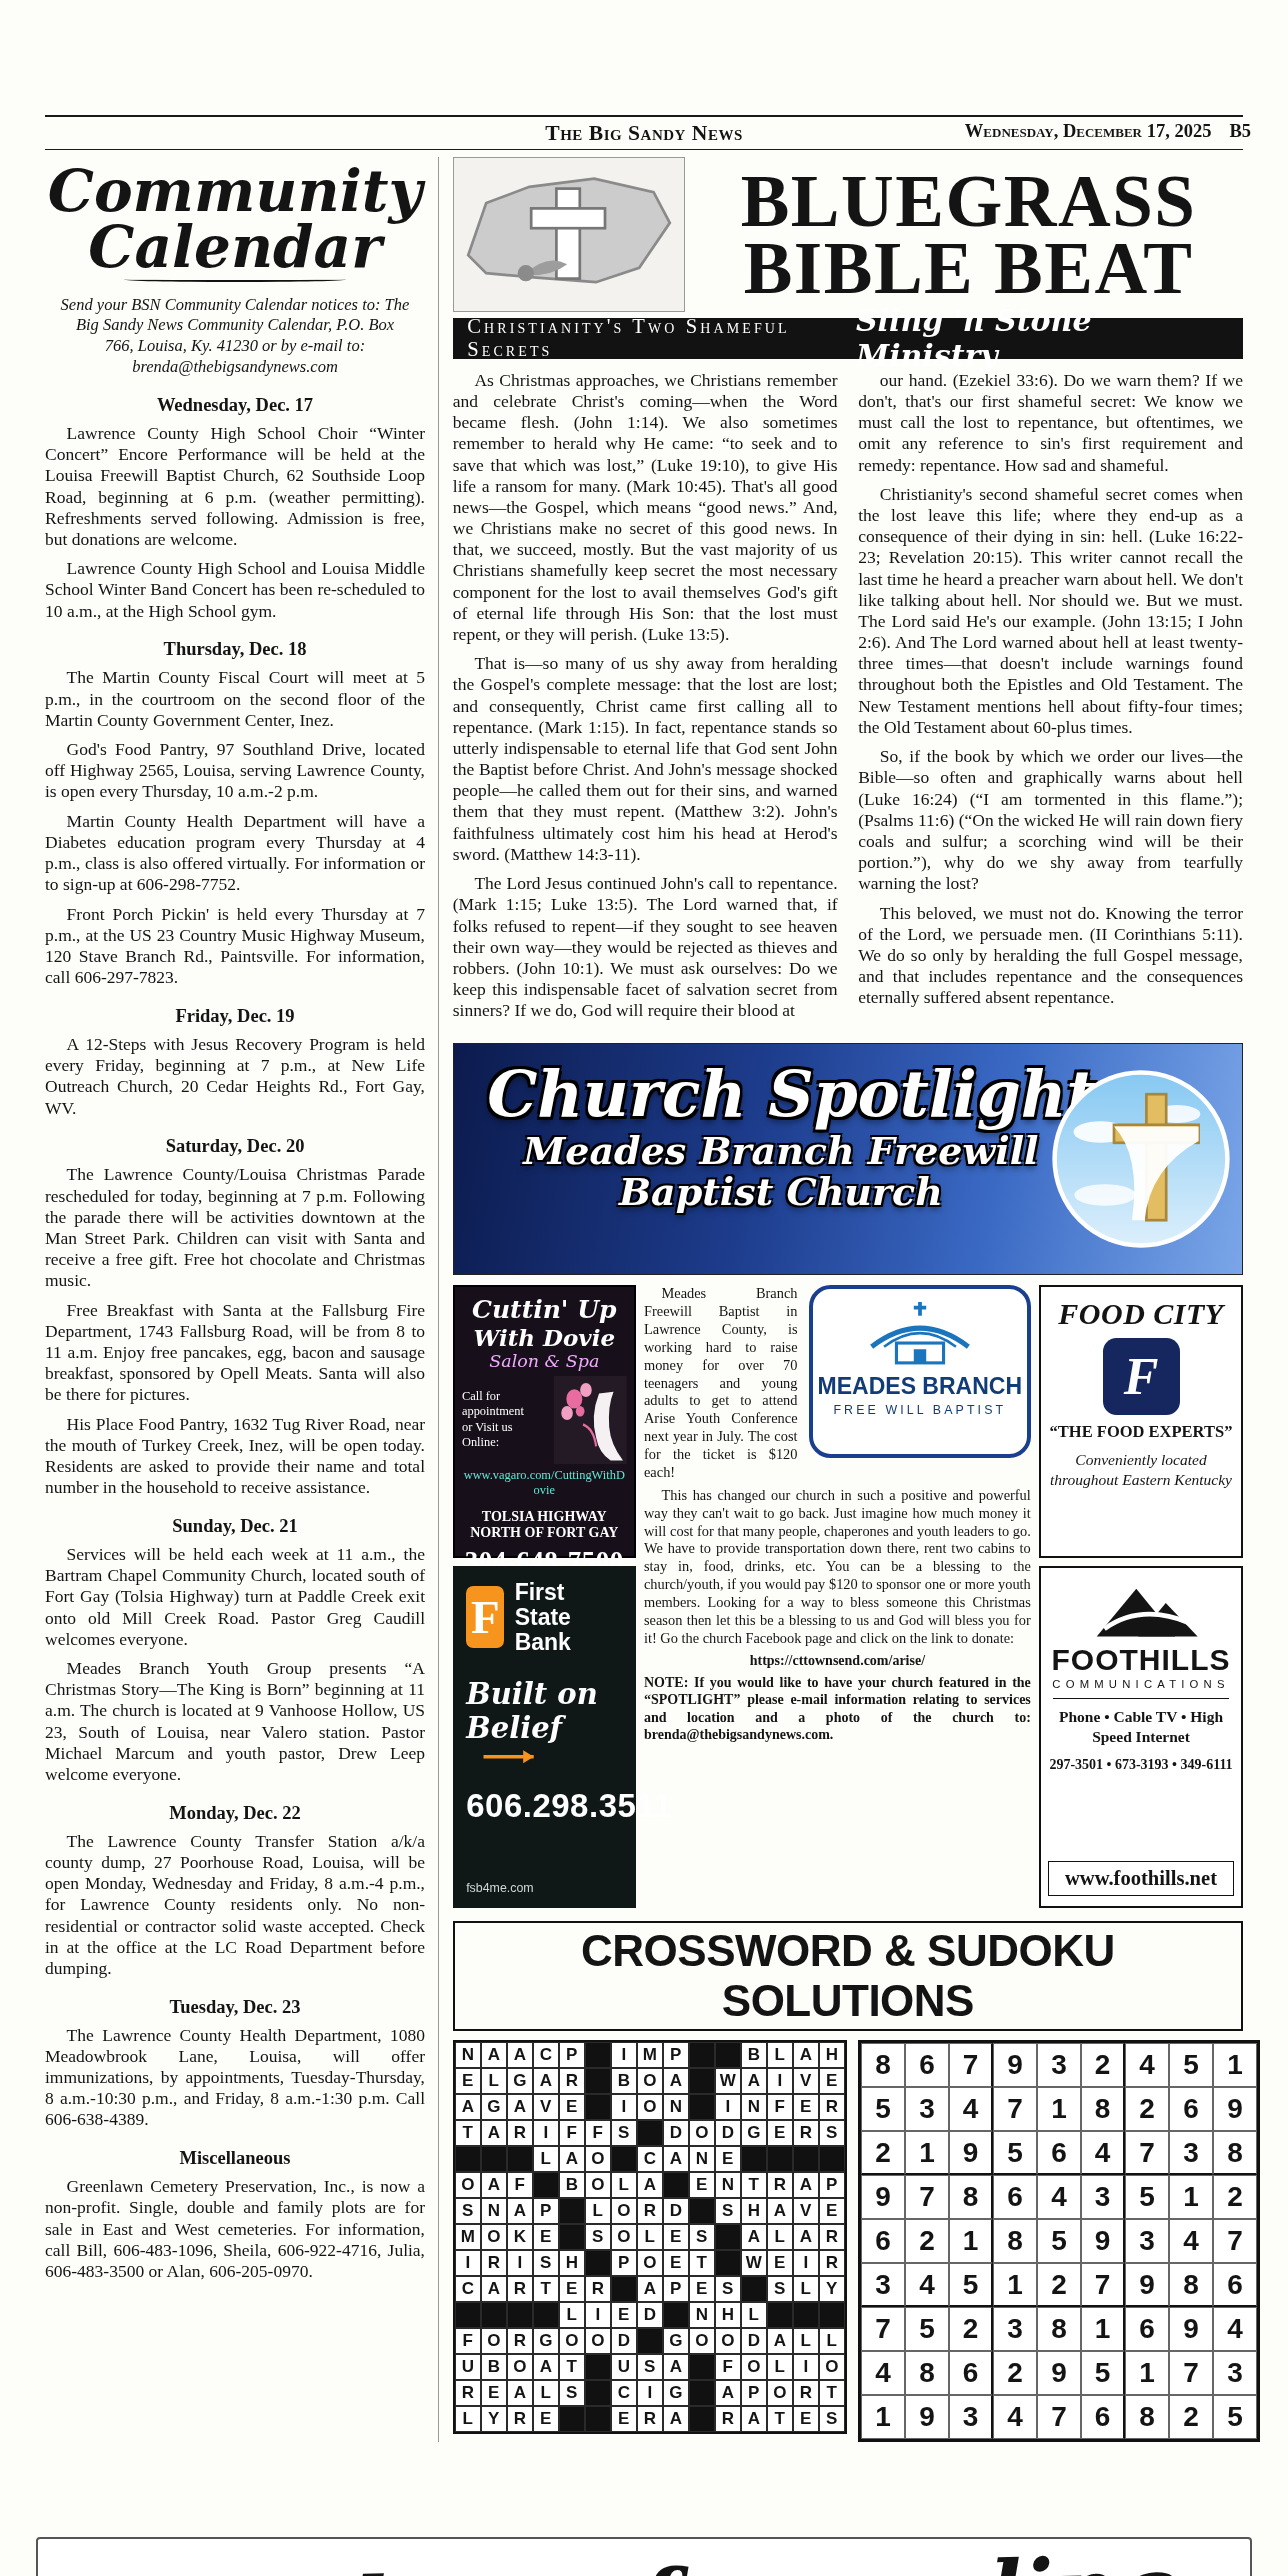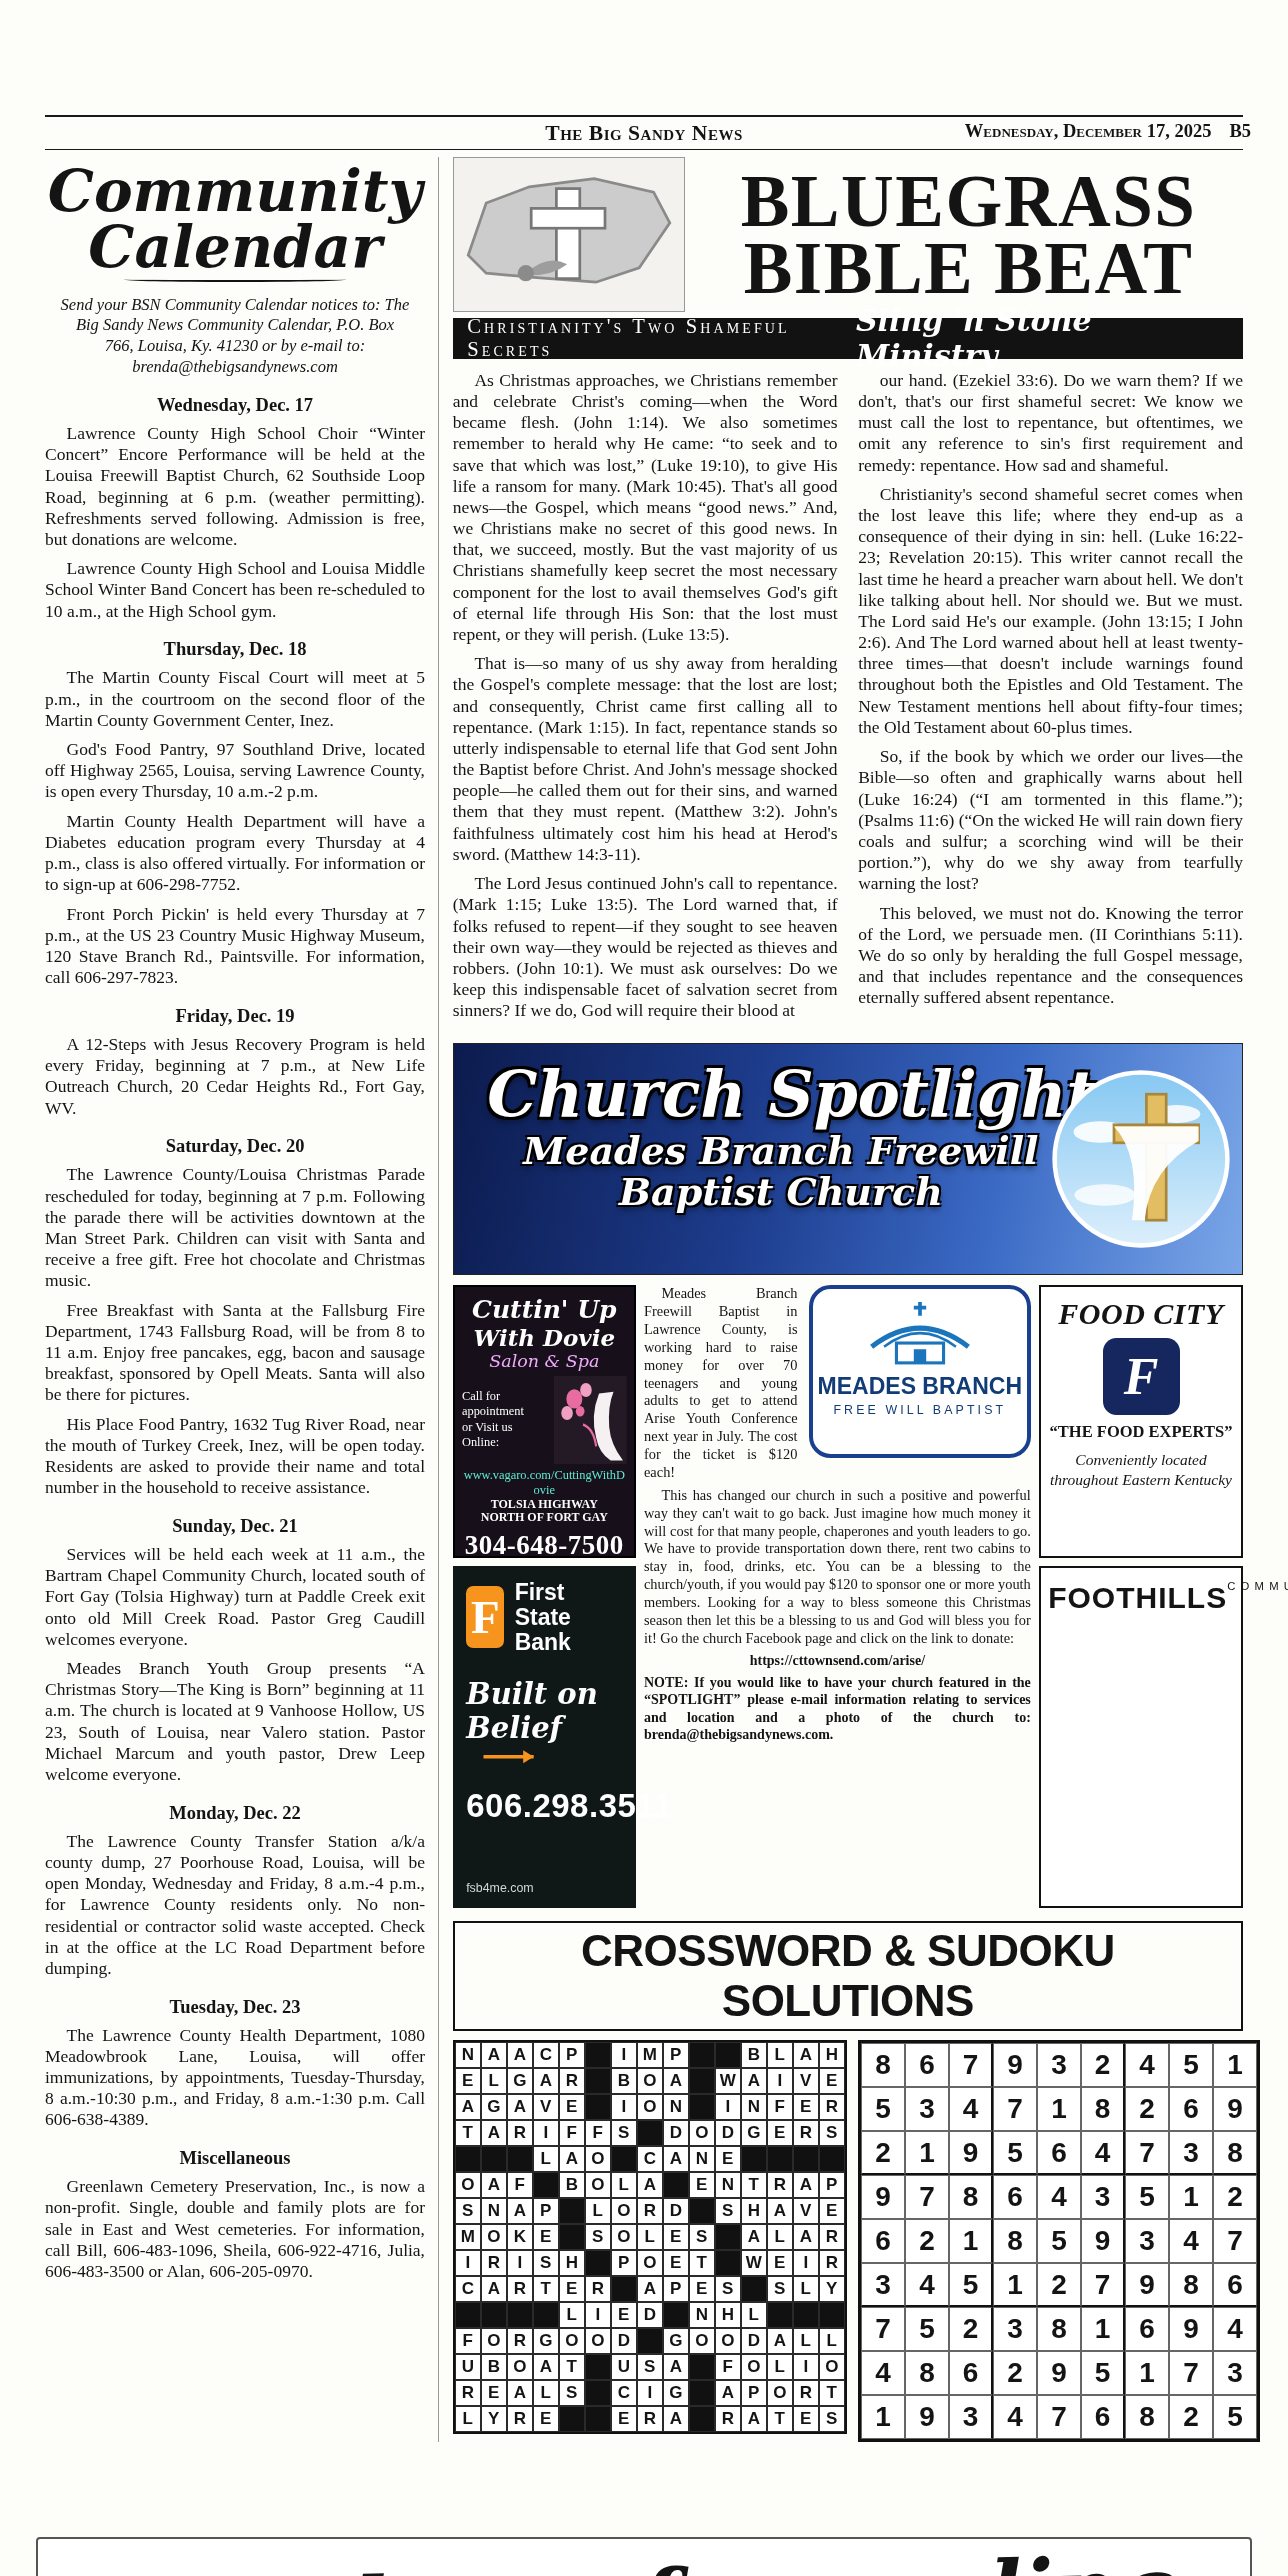--- a/index.html
+++ b/index.html
@@ -62,42 +62,42 @@
   .ads-mid { flex:1; min-width:0; }
   
   .salon-ad { height:273px; background:#17101a; border:2.1px solid #000; color:#fff; padding:8.2px 7.2px; text-align:center; }
   .salon-t1 { font-family:"DejaVu Serif", serif; font-style:italic; font-weight:bold; font-size:25px; }
   .salon-t2 { font-family:"DejaVu Serif", serif; font-style:italic; font-weight:bold; font-size:23px; }
   .salon-t3 { font-family:"DejaVu Serif", serif; font-style:italic; font-size:17.5px; color:#f0abfc; margin-bottom:4.1px; }
   .salon-mid { display:flex; gap:20px; align-items:center; text-align:left; }
   .salon-call { font-size:12.4px; line-height:1.25; width:72px; }
   .salon-img { flex:1; height:88px; }
   .salon-url { font-size:12.4px; font-weight:normal; margin-top:4.1px; word-break:break-all; color:#5eead4; }
-  .salon-loc { font-size:12px; font-weight:bold; margin-top:0; line-height:1.15; }
+  .salon-loc { font-size:14px; font-weight:bold; margin-top:11px; line-height:1.15; }
   .salon-phone { font-size:27px; font-weight:bold; margin-top:5.2px; letter-spacing:0.5px; }
   
   .fsb-ad { height:342px; background:#101817; color:#fff; padding:13.4px; display:flex; flex-direction:column; }
   .fsb-top { display:flex; gap:10.3px; align-items:center; }
   .fsb-f { width:62px; height:62px; background:#f7941d; border-radius:7.2px; color:#fff;
     font-family:"Liberation Serif", serif; font-weight:bold; font-size:47px; display:flex; align-items:center; justify-content:center; }
   .fsb-name { font-family:"Liberation Sans", sans-serif; font-weight:bold; font-size:23px; line-height:1.08; }
   .fsb-tag { font-family:"DejaVu Serif", serif; font-style:italic; font-weight:bold; font-size:29px; margin:23px 0 3.1px; }
   .fsb-arrow { width:98px; height:17.5px; }
   .fsb-phone { font-family:"Liberation Sans", sans-serif; font-weight:bold; font-size:33px; margin-top:20.6px; letter-spacing:0.5px; }
   .fsb-web { margin-top:auto; font-family:"Liberation Sans", sans-serif; font-size:12.4px; color:#cfd8d6; }
   
   .fc-ad { height:273px; background:#fff; border:2.1px solid #111; text-align:center; padding:9.3px 7.2px; }
   .fc-name { font-style:italic; font-weight:bold; font-size:30px; letter-spacing:0.5px; }
   .fc-emblem { width:77px; height:77px; margin:7.2px auto; background:#15275e; border-radius:13.4px;
     color:#fff; font-style:italic; font-weight:bold; font-size:52px; font-family:"Liberation Serif", serif;
     display:flex; align-items:center; justify-content:center; }
   .fc-tag { font-weight:bold; font-size:16.5px; }
   .fc-blurb { font-style:italic; font-size:15.5px; line-height:1.25; margin-top:8.2px; }
   
-  .fh-ad { height:342px; background:#fff; border:2.1px solid #111; text-align:center; padding:10.3px 7.2px; display:flex; flex-direction:row; }
+  .fh-ad { height:342px; background:#fff; border:2.1px solid #111; text-align:center; padding:10.3px 7.2px; display:flex; flex-direction:column; }
   .fh-logo { width:118px; height:62px; margin:0 auto; }
   .fh-name { font-family:"Liberation Sans", sans-serif; font-weight:bold; font-size:30px; letter-spacing:1px; margin-top:2.1px; }
   .fh-sub { font-family:"Liberation Sans", sans-serif; font-size:11.3px; letter-spacing:5.2px; margin-top:1px; }
   .fh-rule { border-top:1.5px solid #111; margin:8.2px 5.2px; }
   .fh-services { font-weight:bold; font-size:15.5px; line-height:1.3; }
   .fh-phones { font-weight:bold; font-size:14px; margin-top:9.3px; }
   .fh-web { margin-top:auto; border:1.5px solid #111; padding:5.2px 3.1px; font-weight:bold; font-size:20.6px; }
   
   .meades-logo { float:right; width:222px; height:173px; margin:0 0 7.2px 11.3px;
     border:4.6px solid #1b3f8f; border-radius:21.6px; background:#fff; text-align:center; padding-top:5.2px; }

